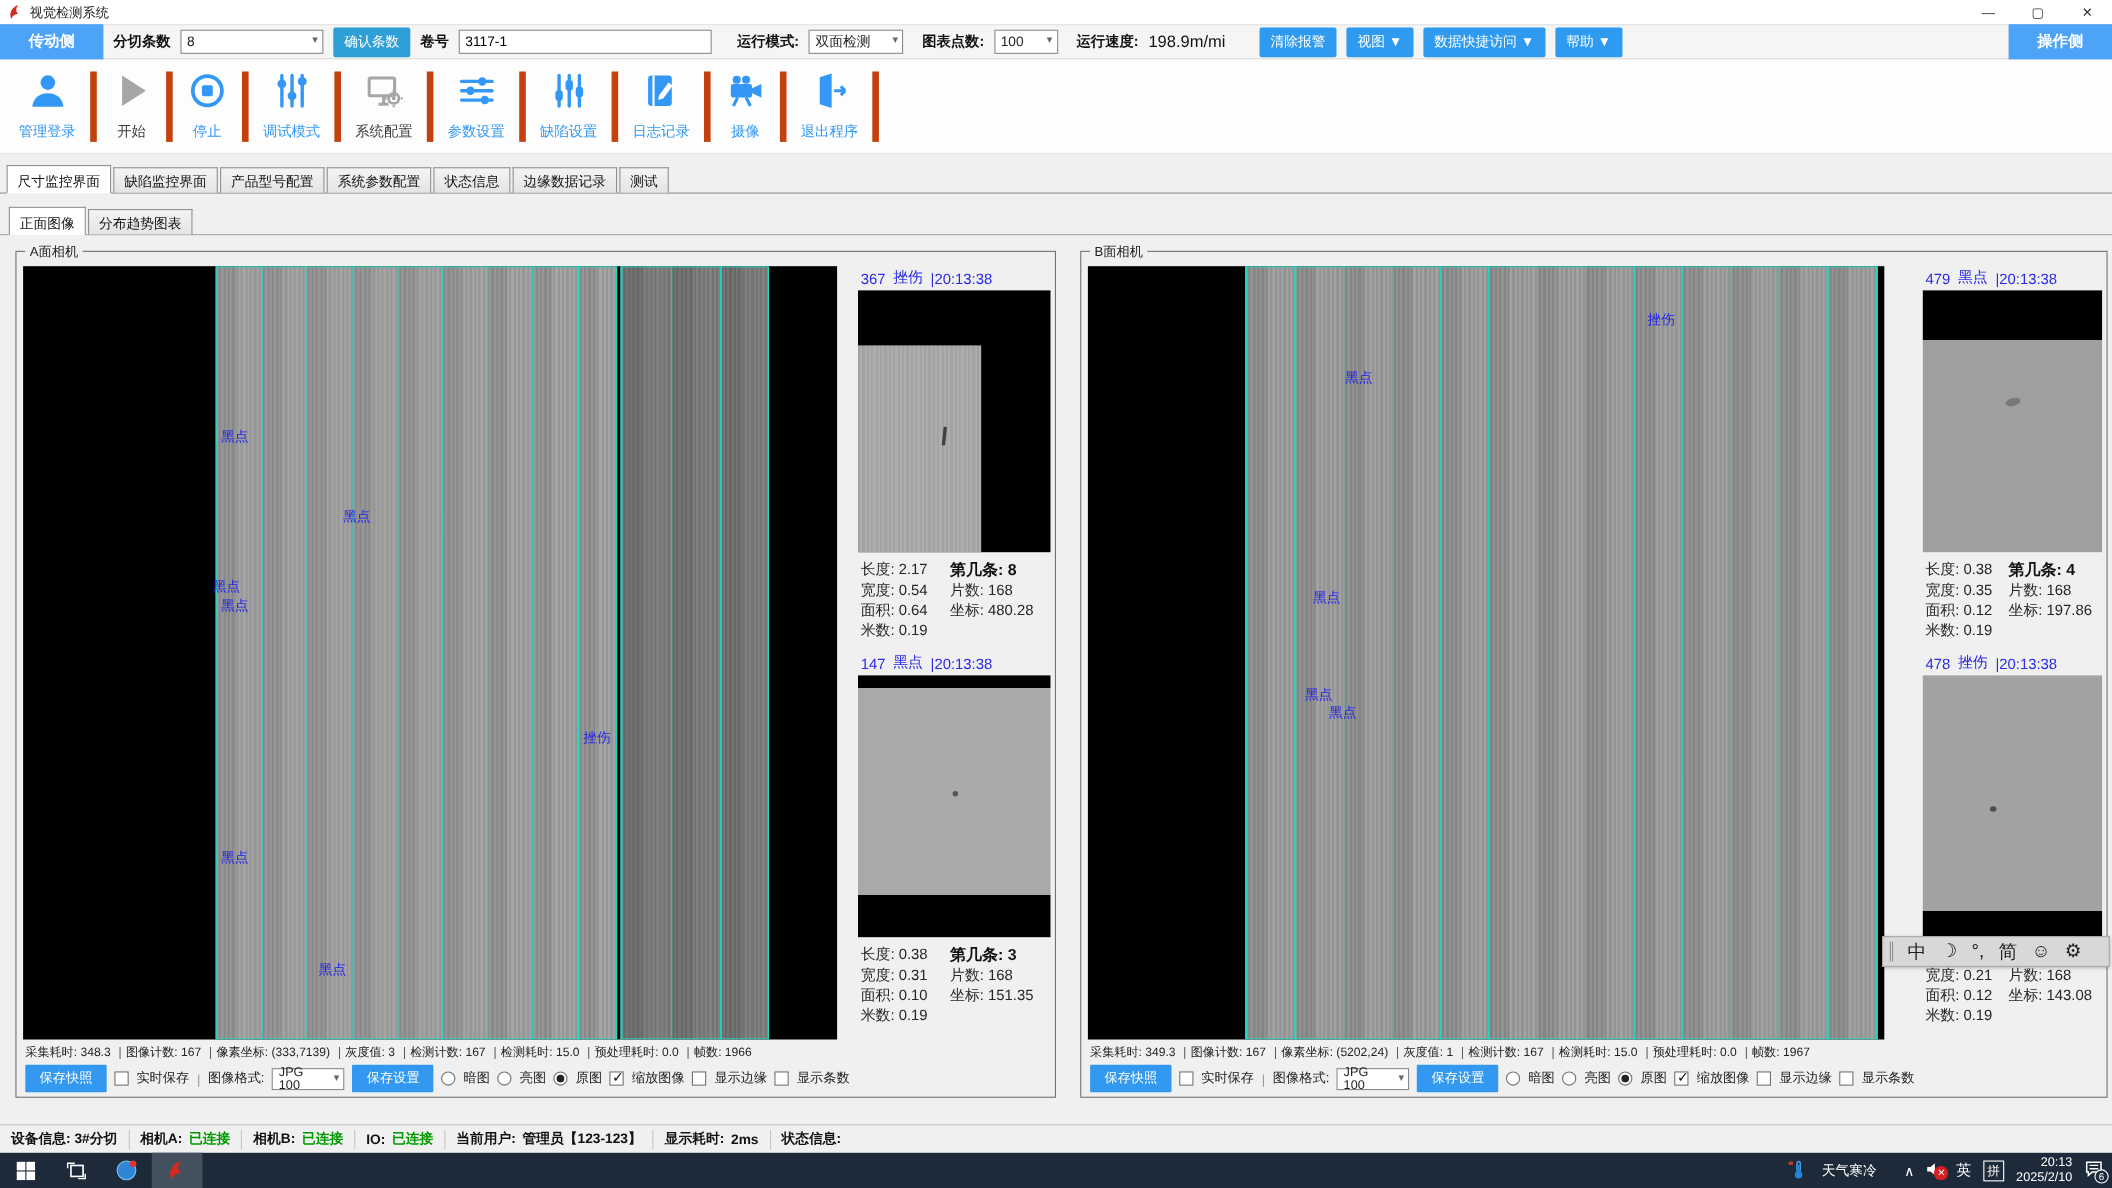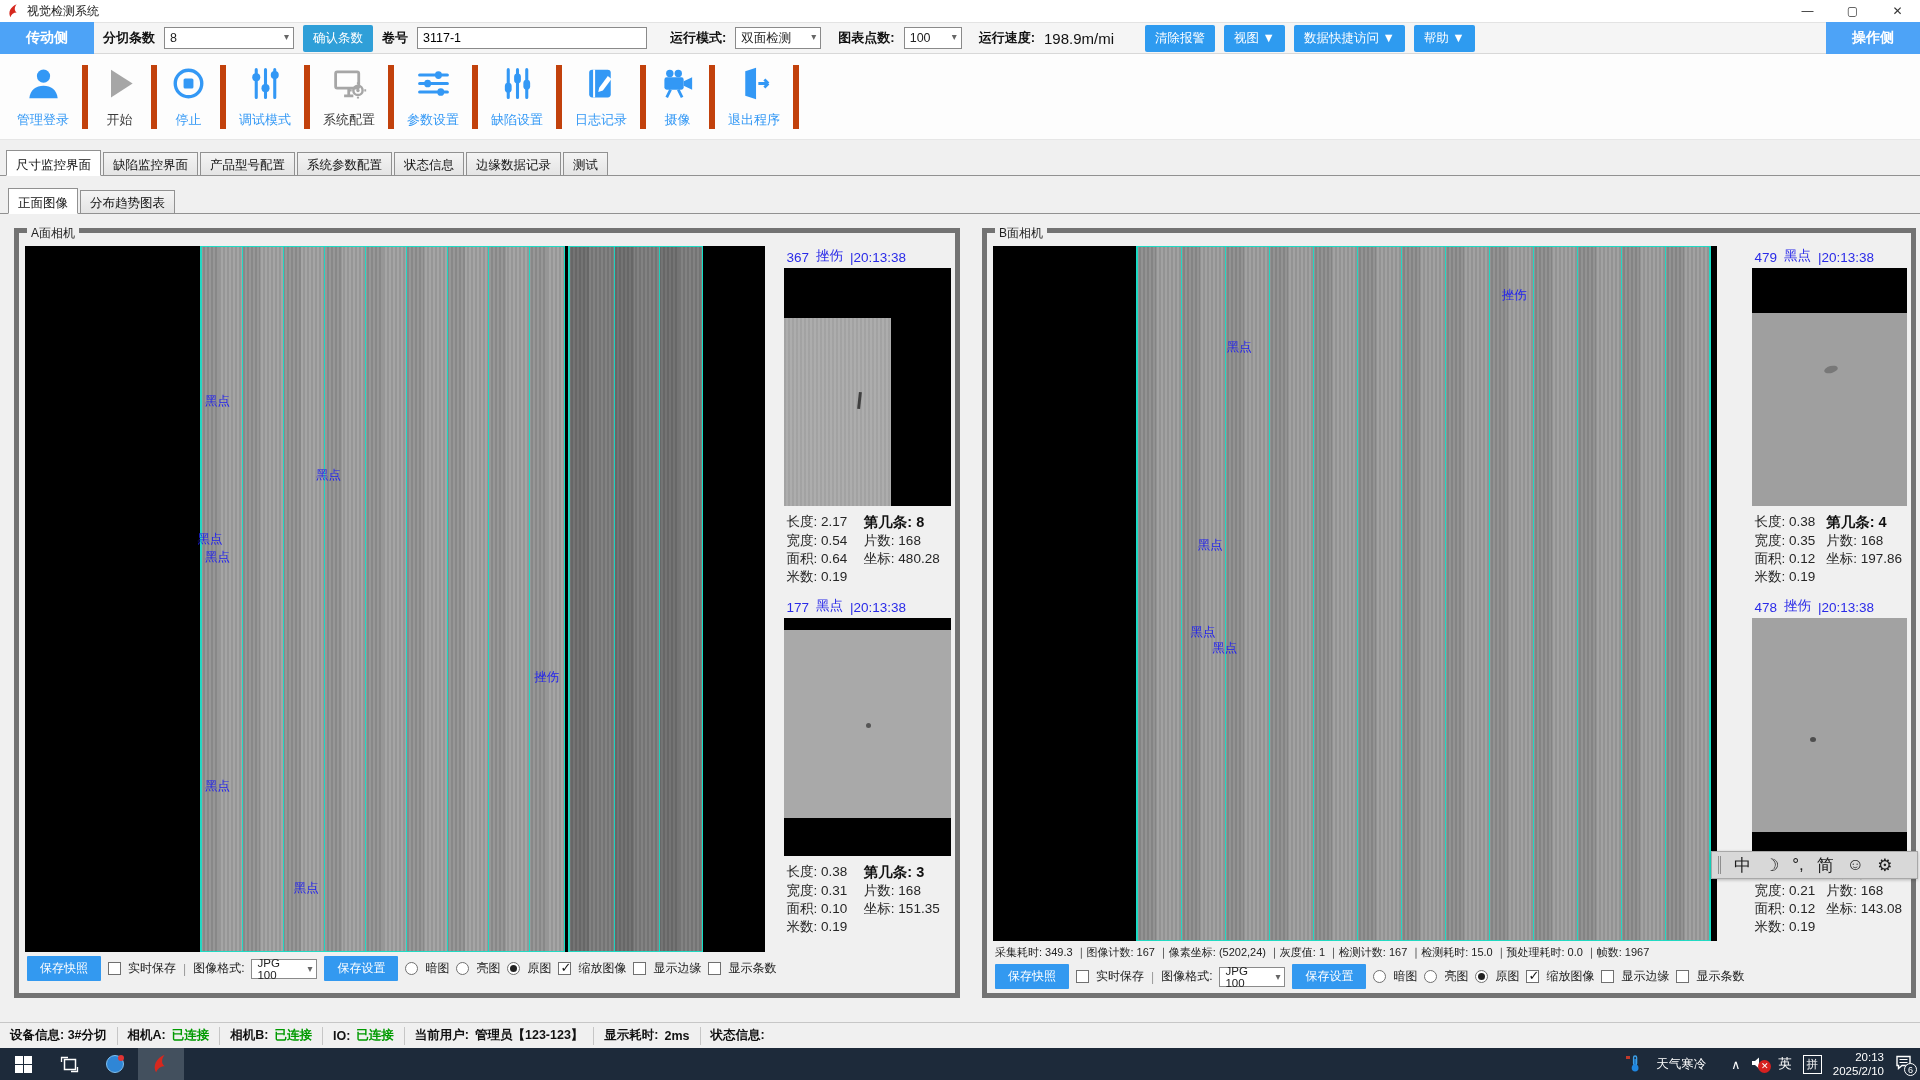--- a/index.html
+++ b/index.html
@@ -32,21 +32,21 @@
   .tool.disabled .tlabel { color:#3c3c3c; }
 
   
   #maintabs { margin-top:10px; padding-left:6px; display:flex; align-items:flex-end; border-bottom:1px solid #919191; height:26px; }
   .mtab { font-size:12.5px; color:#111; padding:4px 9px; border:1px solid #919191; border-bottom:none; background:linear-gradient(#f4f4f4,#e4e4e4); margin-right:2px; cursor:pointer; height:23px; }
   .mtab.active { background:#fff; height:26px; margin-bottom:-1px; border-bottom:1px solid #fff; padding-top:6px; }
   #subtabs { margin-top:12px; padding-left:8px; display:flex; align-items:flex-end; border-bottom:1px solid #919191; height:26px; background:#f0f0f0; }
 
   
   #content { position:relative; height:808px; background:#f0f0f0; }
-  .groupbox { position:absolute; top:14px; height:770px; border:5px solid #737373; background:#f0f0f0; }
+  .groupbox { position:absolute; top:14px; height:770px; border:1px solid #737373; background:#f0f0f0; }
   #groupA { left:14px; width:946px; }
   #groupB { left:982px; width:934px; }
   .group-label { position:absolute; top:-8px; left:8px; background:#f0f0f0; padding:0 4px; font-size:12px; color:#222; }
   .group-inner { display:flex; gap:8px; padding:13px 4px 4px 6px; height:100%; }
   .cam-col { display:flex; flex-direction:column; }
   .film { position:relative; background:#000; height:706px; overflow:hidden; }
   #groupA .film { width:740px; }
   #groupB .film { width:724px; }
   .cam-status { font-size:11px; color:#222; padding:4px 0 0 2px; white-space:nowrap; overflow:hidden; width:740px; }
   .cam-controls { display:flex; align-items:center; gap:7px; font-size:12px; color:#222; padding:4px 0 0 2px; }
@@ -273,20 +273,21 @@
           <div class="region bright-a"></div>
           <div class="region dark-a"></div>
         <span class="ovl" style="left: 26%; top: 22%;">黑点</span>
             <span class="ovl" style="left: 41%; top: 32.5%;">黑点</span>
             <span class="ovl" style="left: 25%; top: 41.5%;">黑点</span>
             <span class="ovl" style="left: 26%; top: 44%;">黑点</span>
             <span class="ovl" style="left: 70.5%; top: 61%;">挫伤</span>
             <span class="ovl" style="left: 26%; top: 76.5%;">黑点</span>
             <span class="ovl" style="left: 38%; top: 91%;">黑点</span>
           </div>
+        <div class="cam-status">采集耗时: 348.3 ｜图像计数: 167 ｜像素坐标: (333,7139) ｜灰度值: 3 ｜检测计数: 167 ｜检测耗时: 15.0 ｜预处理耗时: 0.0 ｜帧数: 1966</div>
         <div class="cam-controls">
           <div class="btn-blue">保存快照</div>
           <span class="chk"></span>
           <span class="ctl-lab">实时保存</span>
           <span class="vline">|</span>
           <span class="ctl-lab">图像格式:</span>
           <div class="sel small" style="width:66px">
               <span>JPG 100</span>
             </div>
           <div class="btn-blue">保存设置</div>
@@ -318,21 +319,21 @@
             <span>宽度: 0.54</span>
               <span>片数: 168</span>
             <span>面积: 0.64</span>
               <span>坐标: 480.28</span>
             <span>米数: 0.19</span>
               <span></span>
           </div>
         </div>
         <div class="defect-card">
           <div class="defect-head">
-            <span>177</span>
+            <span>147</span>
             <span>黑点</span>
             <span>|20:13:38</span>
           </div>
           <div class="defect-img thumb-a2"></div>
           <div class="defect-meas">
             <span>长度: 0.38</span>
               <span class="strip-no">第几条: 3</span>
             <span>宽度: 0.31</span>
               <span>片数: 168</span>
             <span>面积: 0.10</span>

